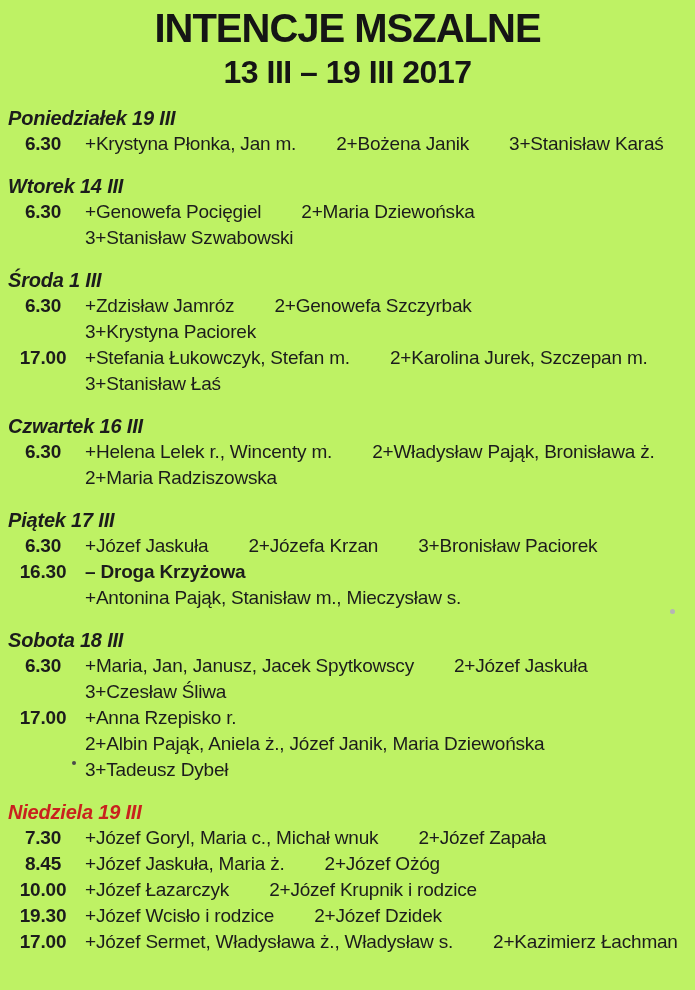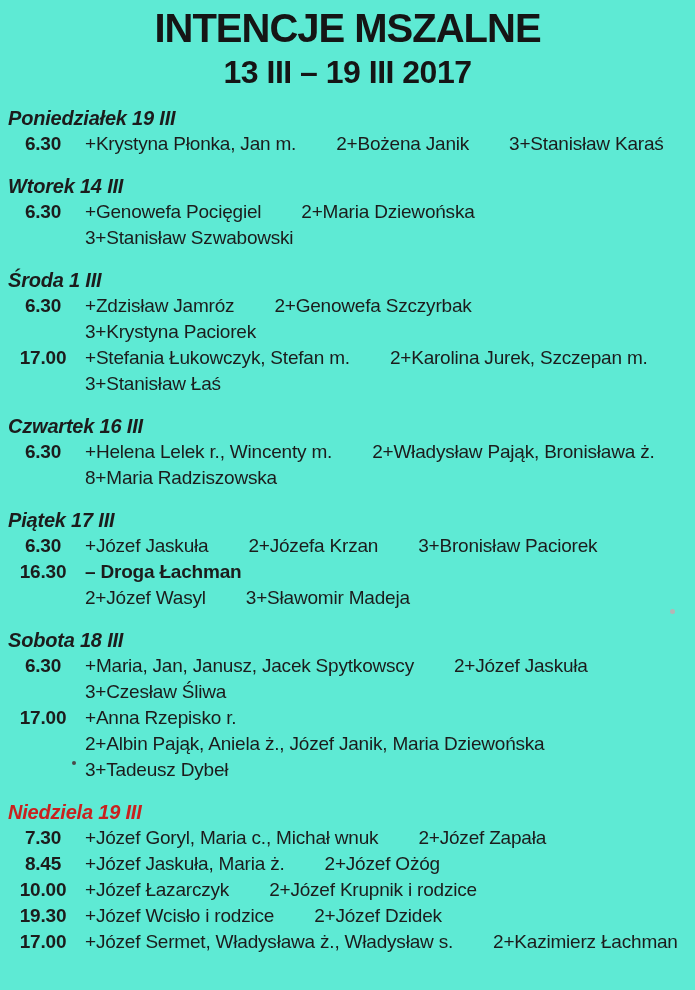--- a/index.html
+++ b/index.html
@@ -6,21 +6,21 @@
     margin: 0;
     padding: 0;
     background: #ffffff;
   }
   .page {
     position: relative;
     width: 695px;
     height: 990px;
     box-sizing: border-box;
     padding: 5px 8px 0 8px;
-    background: #5eead4;
+    background: #bef264;
     overflow: hidden;
     font-family: "Liberation Sans", "DejaVu Sans", sans-serif;
     color: #1c1c1c;
   }
   .title {
     margin: 0;
     text-align: center;
     font-size: 40px;
     line-height: 46px;
     font-weight: bold;
@@ -141,39 +141,38 @@
       </section>
       <section class="day">
         <div class="day-heading">Czwartek 16 III</div>
         <div class="row">
           <span class="time">6.30</span>
           <span class="seg">+Helena Lelek r., Wincenty m.</span>
           <span class="seg">2+Władysław Pająk, Bronisława ż.</span>
         </div>
         <div class="row">
           <span class="time"></span>
-          <span class="seg">8+Maria Radziszowska</span>
+          <span class="seg">2+Maria Radziszowska</span>
         </div>
       </section>
       <section class="day">
         <div class="day-heading">Piątek 17 III</div>
         <div class="row">
           <span class="time">6.30</span>
           <span class="seg">+Józef Jaskuła</span>
           <span class="seg">2+Józefa Krzan</span>
           <span class="seg">3+Bronisław Paciorek</span>
         </div>
         <div class="row bold">
           <span class="time">16.30</span>
-          <span class="seg">– Droga Łachman</span>
-        </div>
-        <div class="row">
-          <span class="time"></span>
-          <span class="seg">2+Józef Wasyl</span>
-          <span class="seg">3+Sławomir Madeja</span>
+          <span class="seg">– Droga Krzyżowa</span>
+        </div>
+        <div class="row">
+          <span class="time"></span>
+          <span class="seg">+Antonina Pająk, Stanisław m., Mieczysław s.</span>
         </div>
       </section>
       <section class="day">
         <div class="day-heading">Sobota 18 III</div>
         <div class="row">
           <span class="time">6.30</span>
           <span class="seg">+Maria, Jan, Janusz, Jacek Spytkowscy</span>
           <span class="seg">2+Józef Jaskuła</span>
         </div>
         <div class="row">

